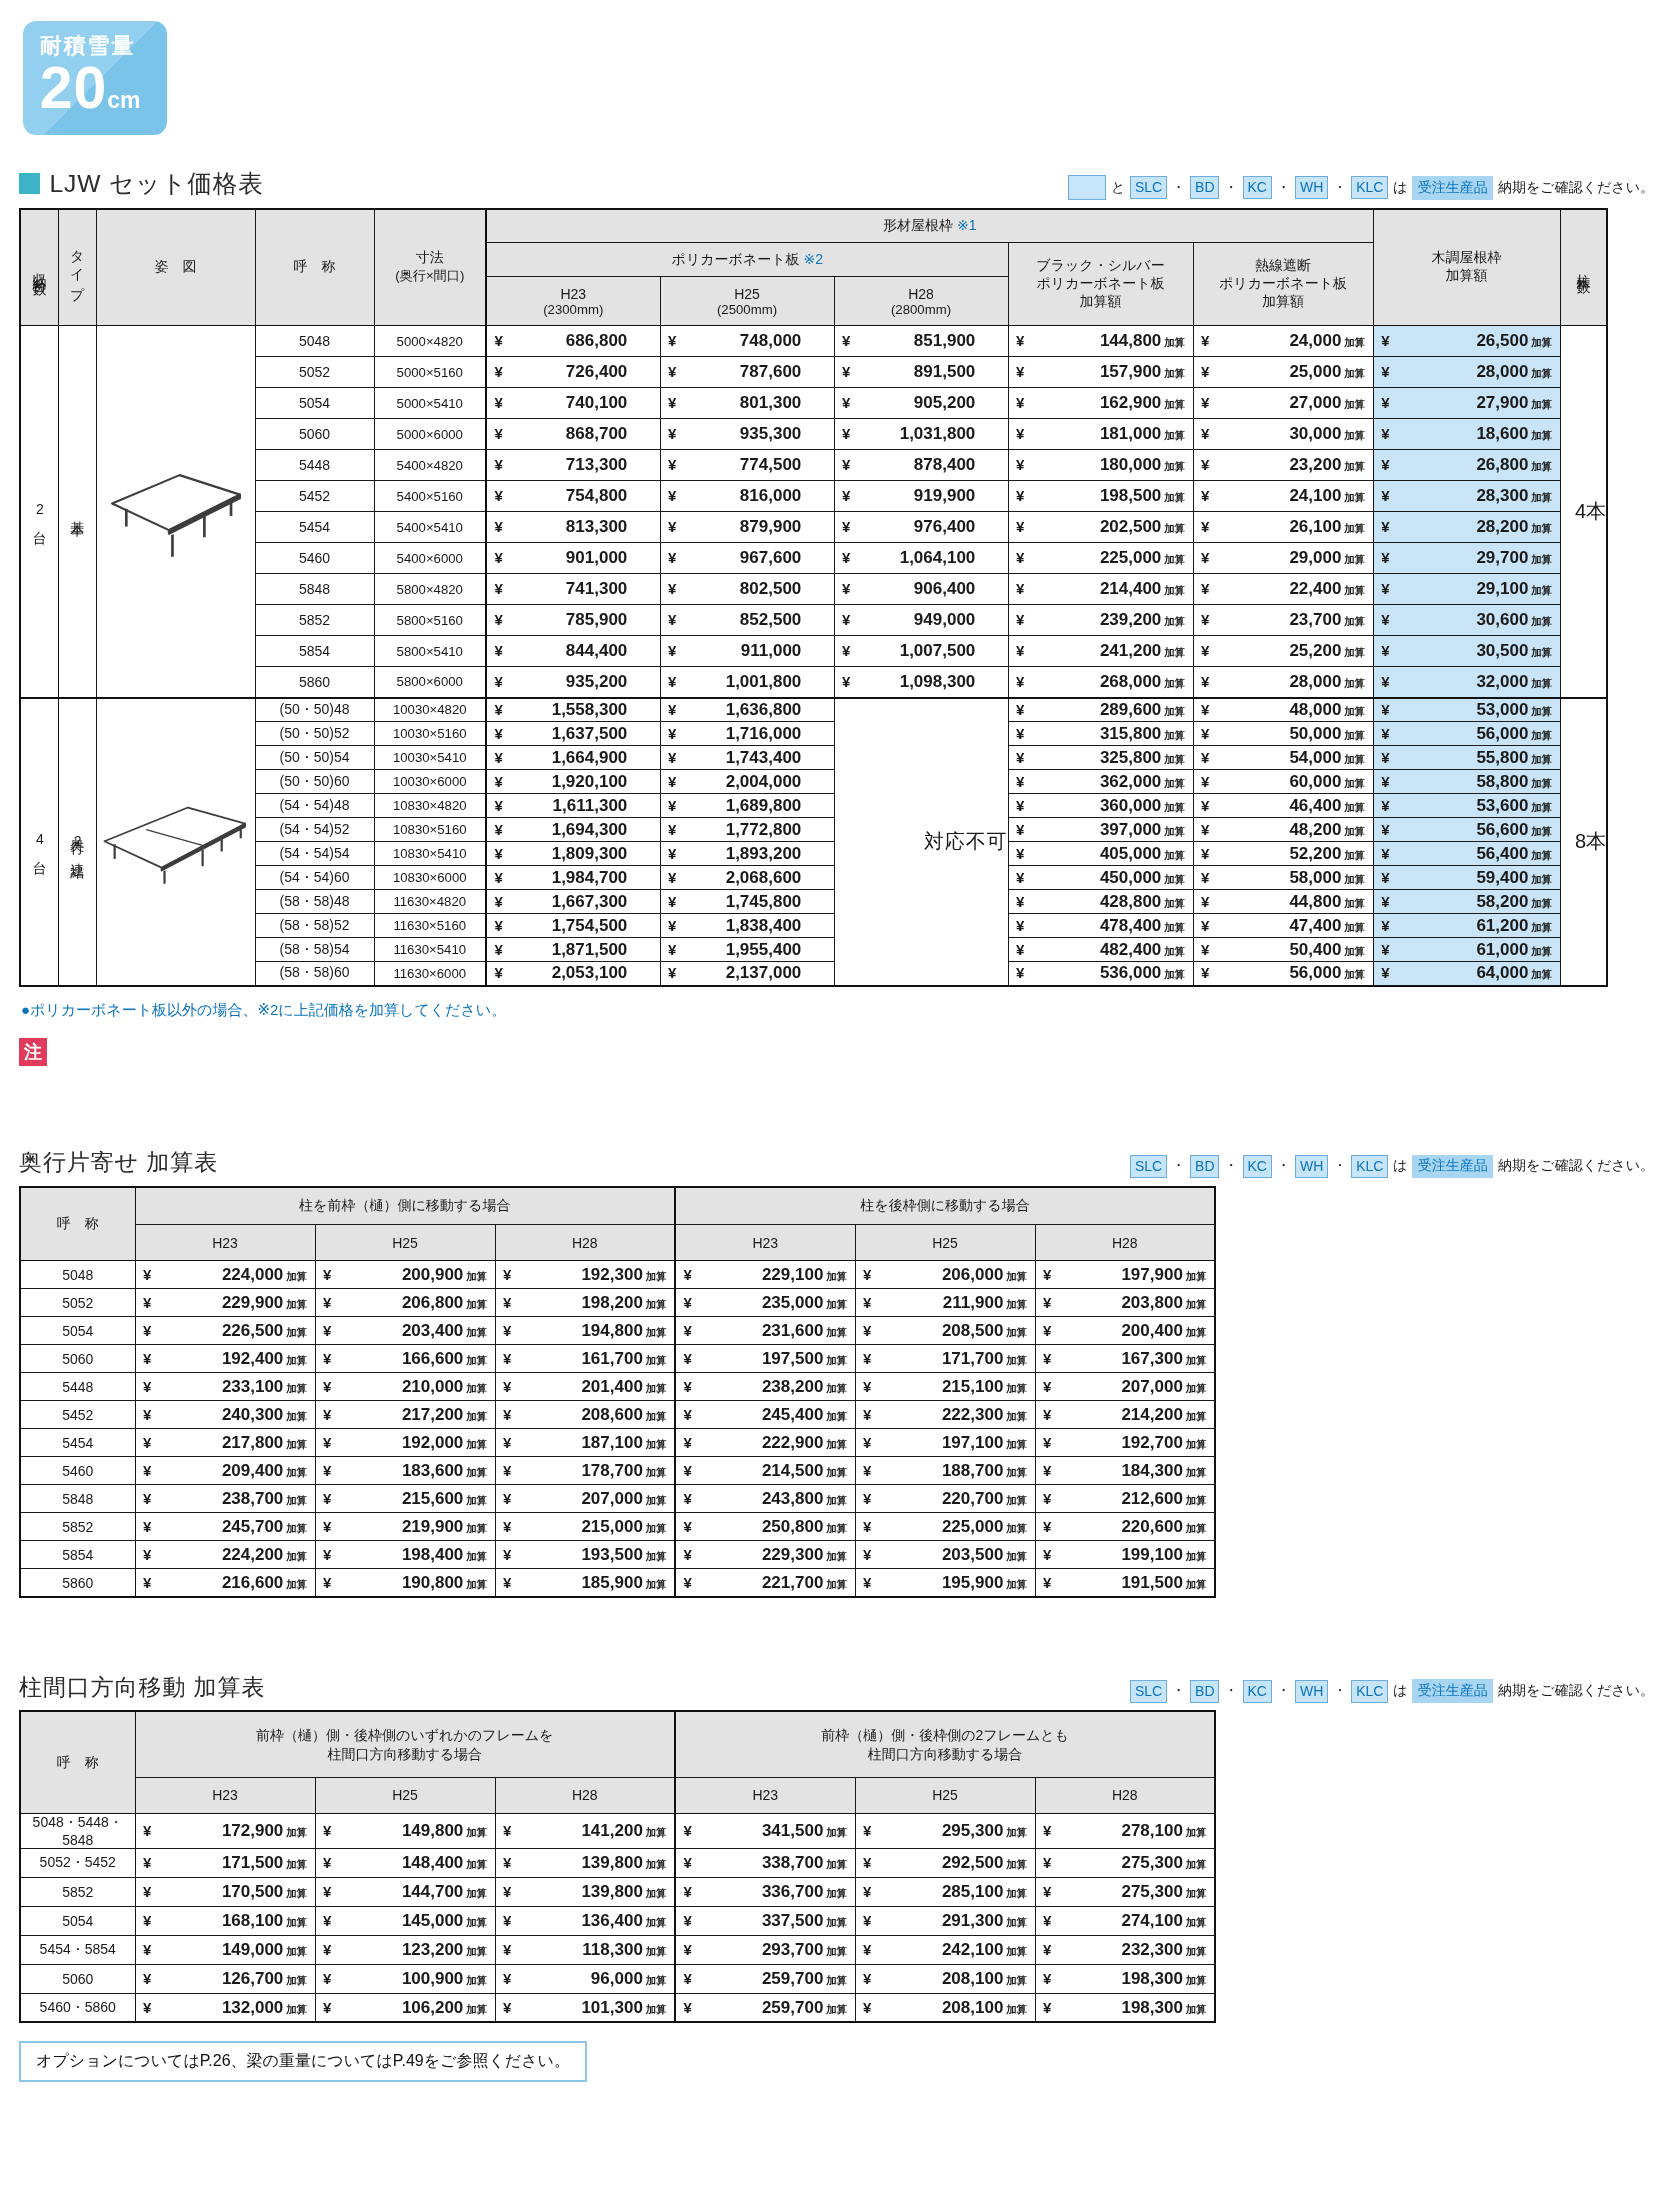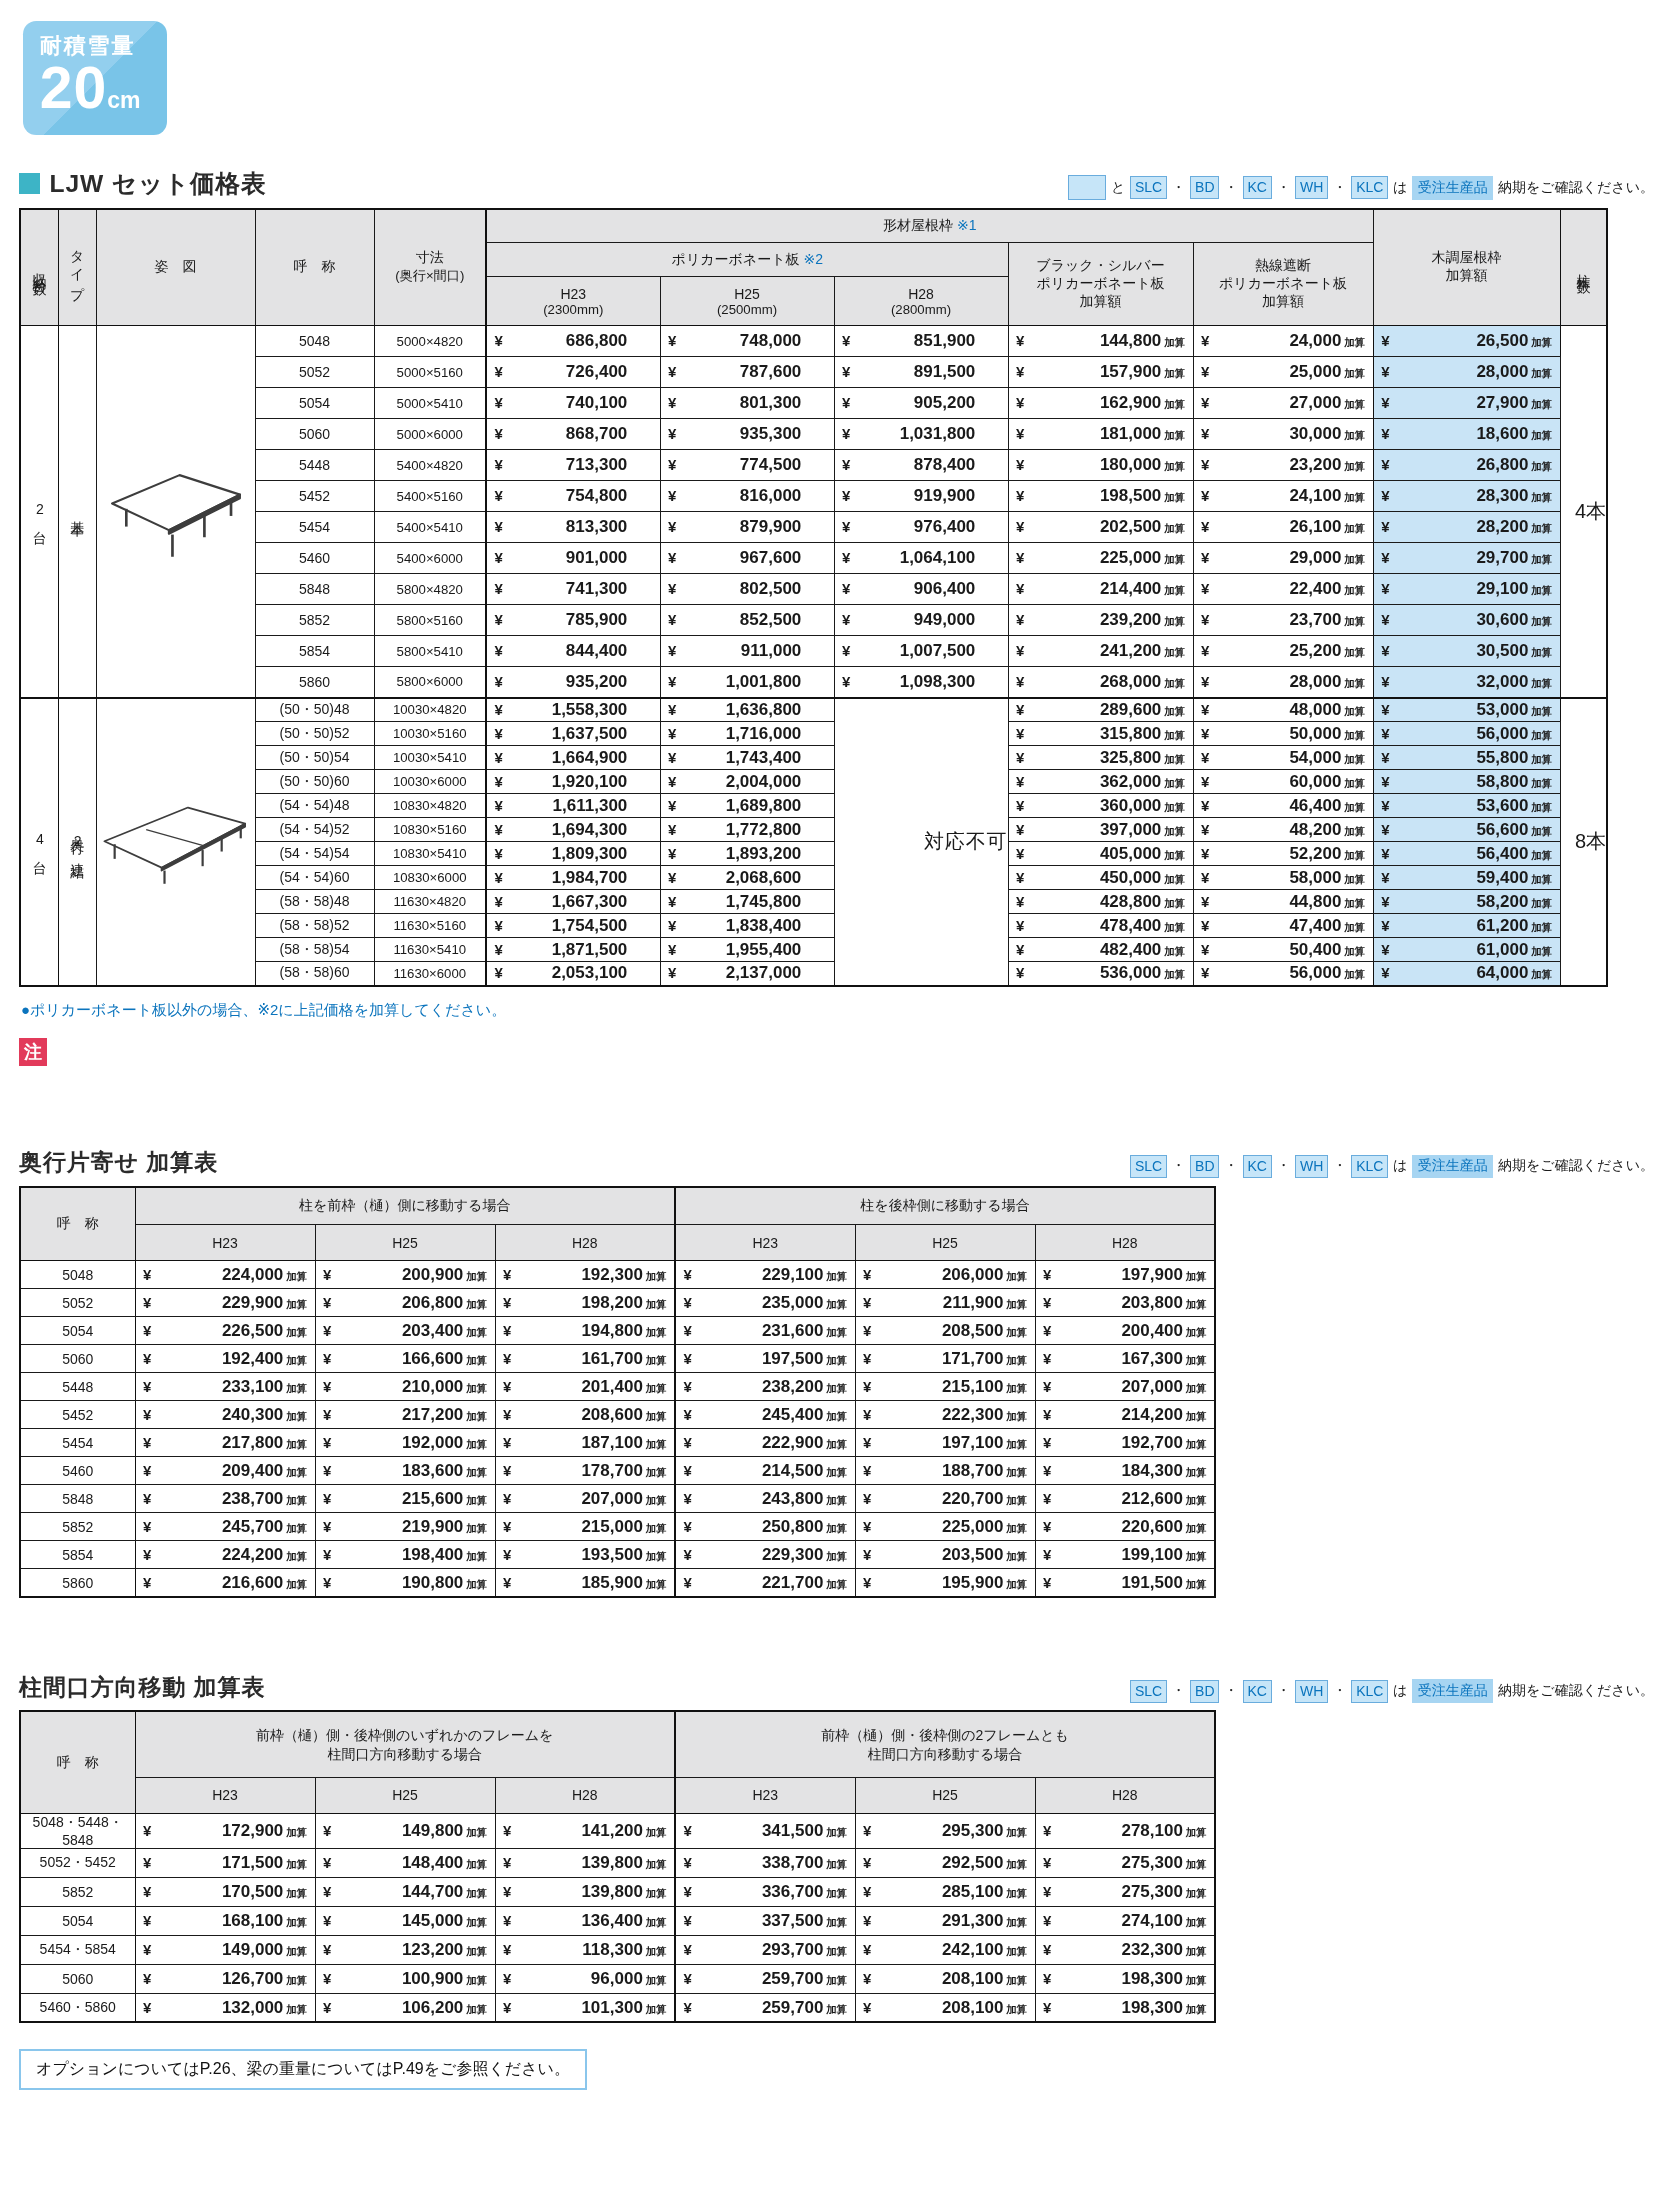--- a/index.html
+++ b/index.html
@@ -8,21 +8,21 @@
 
   
   .snow-badge{width:144px;height:114px;border-radius:13.2px;box-sizing:border-box;padding:9.5px 0 0 17px;
     background:linear-gradient(135deg,#93cfee 0%,#93cfee 52%,#79c4e8 52%,#79c4e8 100%);color:#fff;margin-left:3.8px;}
   .snow-badge .lbl{font-size:22px;font-weight:bold;letter-spacing:1.9px;}
   .snow-badge .val{font-size:59px;font-weight:bold;line-height:1.0;margin-top:-1.9px;letter-spacing:0.9px;}
   .snow-badge .unit{font-size:23px;font-weight:bold;letter-spacing:0;}
 
   
   .sec-head{display:flex;align-items:flex-end;justify-content:space-between;margin:32px 0 7.6px 0;}
-  .sec-title{display:flex;align-items:center;font-size:24.6px;font-weight:bold;color:#2b2b2b;letter-spacing:0.9px;}
+  .sec-title{display:flex;align-items:center;font-size:24.6px;font-weight:normal;color:#2b2b2b;letter-spacing:0.9px;}
   .sec-title .sq{width:21px;height:21px;background:#3db4c6;margin-right:9.5px;display:inline-block;}
   .sec-title.plain{font-size:23px;}
   .legend{display:flex;align-items:center;gap:4.7px;font-size:14px;color:#1a1a1a;white-space:nowrap;}
   .empty-badge{width:38px;height:24.6px;background:#c6e5f8;border:1.9px solid #69acdd;display:inline-block;box-sizing:border-box;}
   .code-badge{border:1.9px solid #69acdd;background:#c6e5f8;color:#0b74bd;padding:0 3.8px;line-height:21px;display:inline-block;}
   .order-badge{background:#a7d5f2;color:#0b74bd;padding:2.8px 5.7px;display:inline-block;}
 
   
   table.t{border-collapse:collapse;table-layout:fixed;border:2.8px solid #111;}
   table.t th,table.t td{border:0.9px solid #1a1a1a;box-sizing:border-box;padding:0;overflow:hidden;}
@@ -62,21 +62,21 @@
   .c-body{font-size:16px;line-height:1.6;color:#222;}
 
   .tbl-wrap2{margin-top:5.7px;}
   .hr1b{height:38px;}.hr2b{height:36px;}
   .hr1c{height:66px;}.hr2c{height:36px;}
   .grp-lines div{line-height:1.35;}
 
   .gap-l{height:49px;}
   .gap-m{height:42px;}
 
-  .footer-note{border:2.8px solid #8ac6ec;padding:7.6px 15px;font-size:16px;width:fit-content;margin:26px 0 19px 0;color:#111;}
+  .footer-note{border:2.8px solid #8ac6ec;padding:7.6px 15px;font-size:16px;width:fit-content;margin:18px 0 19px 0;color:#111;}
 </style>
 </head>
 <body>
 
 <div class="page">
 
   <div class="snow-badge">
     <div class="lbl">耐積雪量</div>
     <div class="val"><span>20</span><span class="unit">cm</span></div>
   </div>

